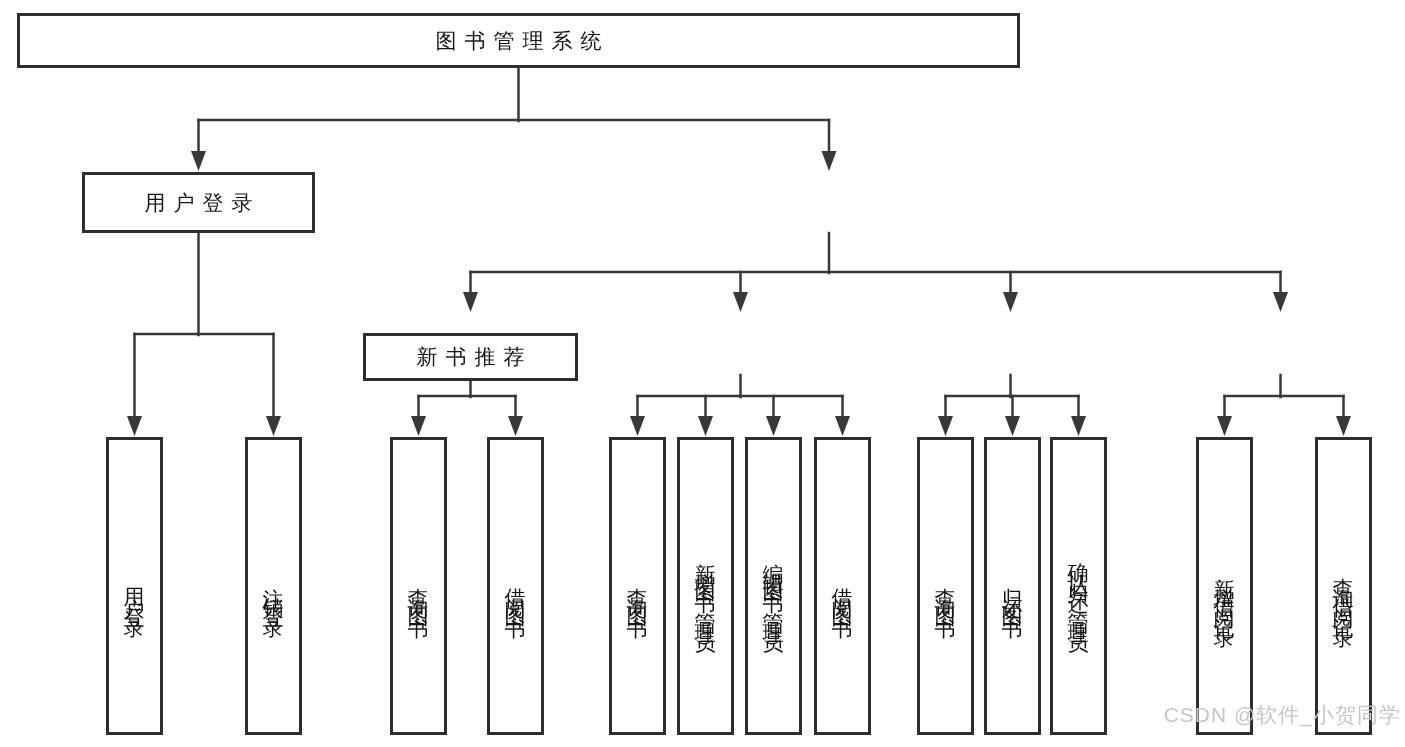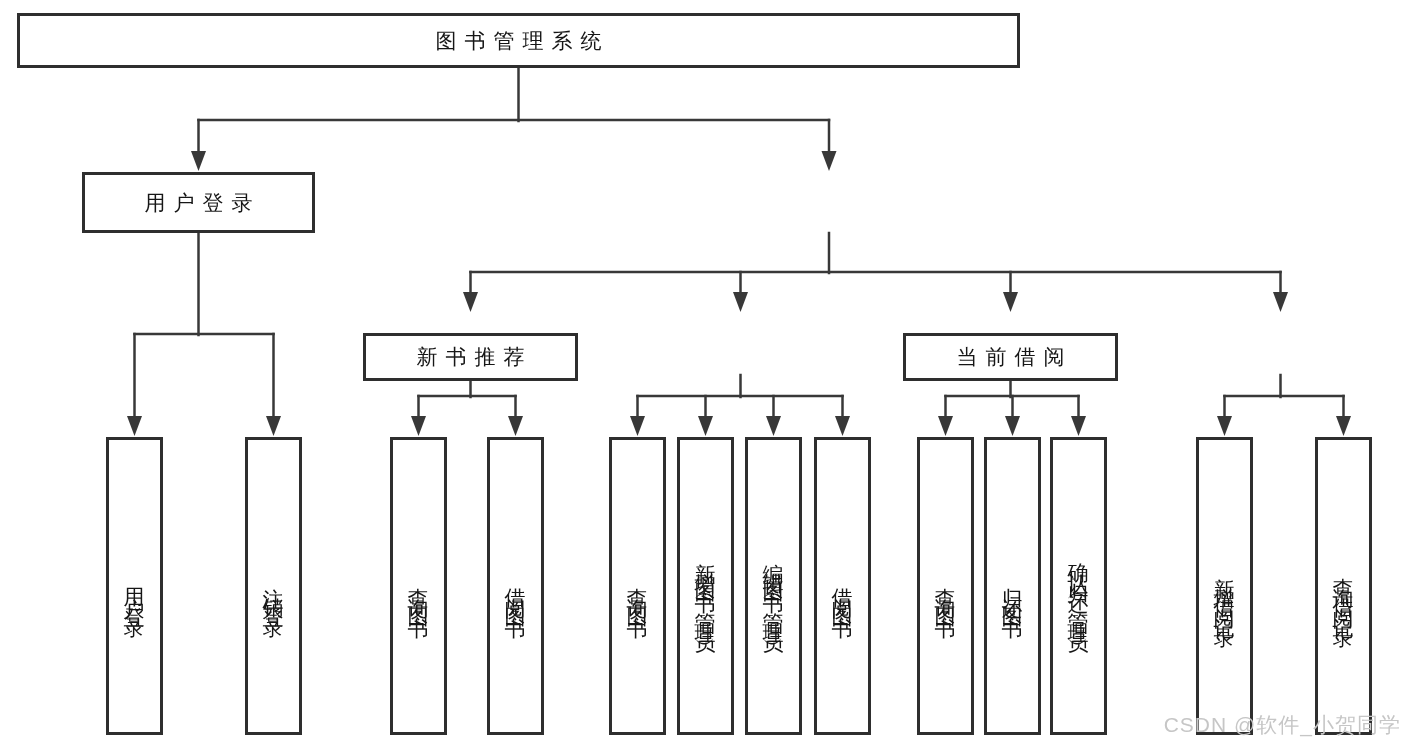--- a/index.html
+++ b/index.html
@@ -17,21 +17,21 @@
     white-space:nowrap; line-height:1.2;
   }
   .leaf { top:437px; height:298px; width:57px; }
   .vlabel {
     writing-mode:vertical-rl; text-orientation:mixed;
     font-size:21px; color:#161616; letter-spacing:10px; padding-top:10px;
     line-height:1;
   }
   #connectors { position:absolute; left:0; top:0; z-index:1; pointer-events:none; }
   #watermark {
-    position:absolute; right:4px; bottom:8px; z-index:10;
+    position:absolute; right:4px; bottom:18px; z-index:10;
     font-size:21px; letter-spacing:1px; white-space:nowrap;
   }
   
   .n-root  { left:17px;  top:13px;  width:1003px; height:55px; }
   .n-l2a   { left:82px;  top:172px; width:233px;  height:61px; }
   .n-l2b   { left:712px; top:172px; width:234px;  height:61px; }
   .n-l3    { top:313px; width:215px; height:48px;margin-top:20px; }
 </style>
 </head>
 <body>
@@ -111,23 +111,20 @@
     <span class="hlabel">图书管理系统</span>
   </div>
 
   <div class="box n-l2a">
     <span class="hlabel">用户登录</span>
   </div>
 
   <div class="box n-l3" style="left:363px">
     <span class="hlabel">新书推荐</span>
   </div>
-  <div class="box n-l3" style="left:903px">
-    <span class="hlabel">当前借阅</span>
-  </div>
 
   <div class="box leaf" style="left:106px">
     <span class="vlabel">用户登录</span>
   </div>
   <div class="box leaf" style="left:245px">
     <span class="vlabel">注销登录</span>
   </div>
 
   <div class="box leaf" style="left:390px">
     <span class="vlabel">查询图书</span>

